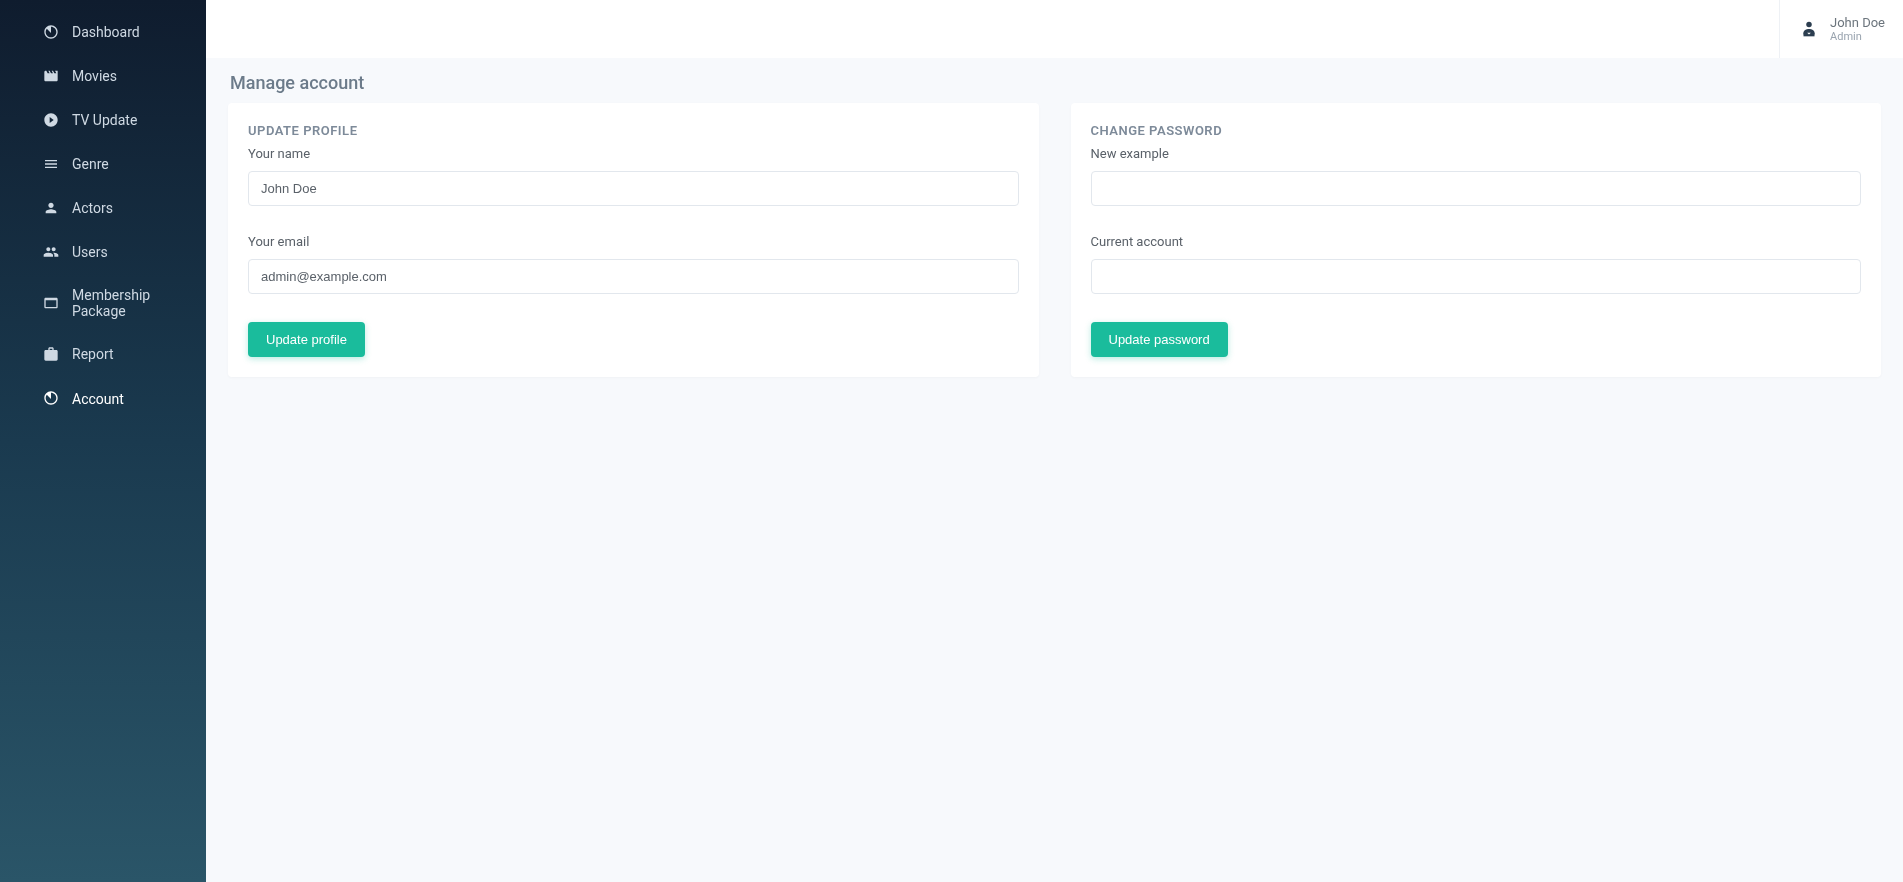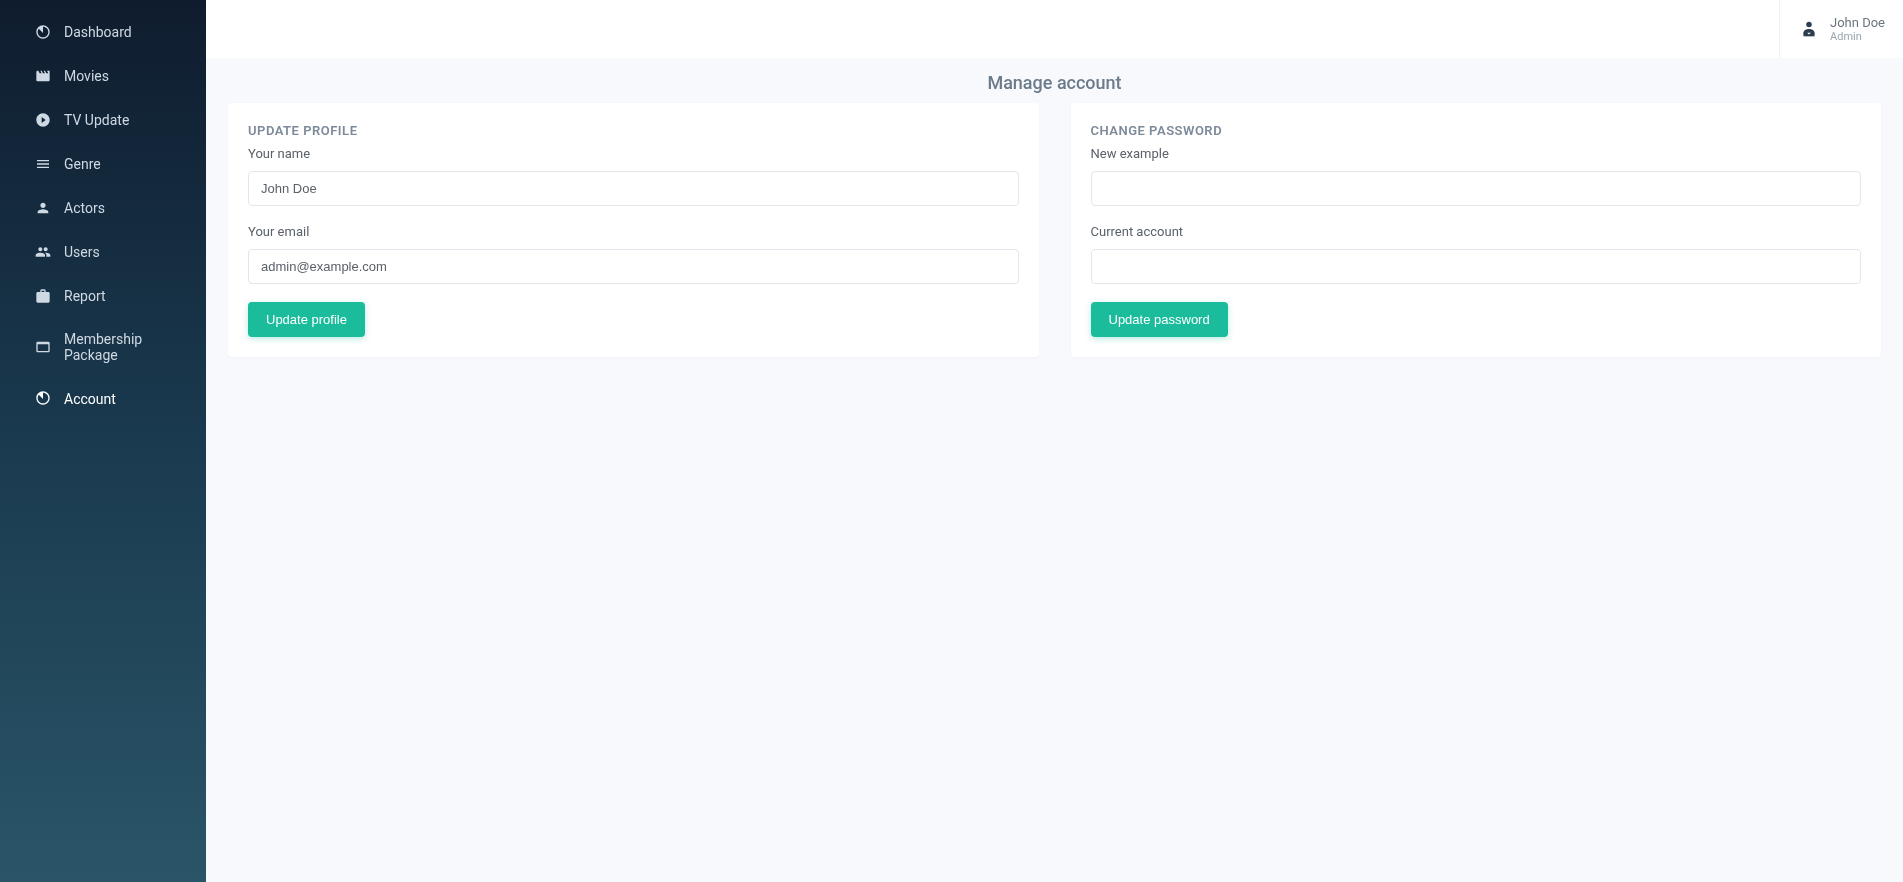--- a/index.html
+++ b/index.html
@@ -27,21 +27,21 @@
       display: flex;
       align-items: center;
       justify-content: center;
       color: #e50914;
       font-weight: 800;
       font-size: 24px;
       letter-spacing: -0.5px;
       font-family: Arial Black, Arial, sans-serif;
     }
     .nav {
-      padding: 10px 8px;
+      padding: 10px 16px;
     }
     .nav-item {
       display: flex;
       align-items: center;
       padding: 13px 26px;
       color: #cfd9e3;
       cursor: pointer;
       font-size: 14px;
       position: relative;
     }
@@ -120,21 +120,20 @@
     }
     .main {
       margin-left: 206px;
       padding-top: 58px;
     }
     .page-title {
       padding: 14px 24px 10px;
       font-size: 18px;
       font-weight: 500;
       color: #6c7b8a;
-      text-align: center;
     }
     .content {
       display: flex;
       gap: 32px;
       padding: 0 22px 22px;
     }
     .card {
       background: #fff;
       border-radius: 4px;
       padding: 20px;
@@ -142,21 +141,21 @@
       box-shadow: 0 1px 3px rgba(0,0,0,0.03);
     }
     .card-title {
       font-size: 13px;
       font-weight: 600;
       color: #7d8a99;
       letter-spacing: 0.5px;
       margin-bottom: 8px;
     }
     .form-group {
-      margin-bottom: 18px;
+      margin-bottom: 28px;
     }
     .form-label {
       display: block;
       font-size: 13px;
       color: #5a6169;
       margin-bottom: 10px;
     }
     .form-input {
       width: 100%;
       padding: 9px 12px;
@@ -234,33 +233,33 @@
         <svg viewBox="0 0 24 24">
             <path d="M16 11c1.66 0 3-1.34 3-3s-1.34-3-3-3-3 1.34-3 3 1.34 3 3 3zm-8 0c1.66 0 3-1.34 3-3S9.66 5 8 5 5 6.34 5 8s1.34 3 3 3zm0 2c-2.33 0-7 1.17-7 3.5V19h14v-2.5c0-2.33-4.67-3.5-7-3.5zm8 0c-.29 0-.62.02-.97.05 1.16.84 1.97 1.97 1.97 3.45V19h6v-2.5c0-2.33-4.67-3.5-7-3.5z"></path>
           </svg>
       </span>
       <span>Users</span>
     </div>
 
     <div class="nav-item">
       <span class="icon">
         <svg viewBox="0 0 24 24">
+            <path d="M20 4H4c-1.1 0-2 .9-2 2v12c0 1.1.9 2 2 2h16c1.1 0 2-.9 2-2V6c0-1.1-.9-2-2-2zm0 14H4V8h16v10z"></path>
+          </svg>
+      </span>
+      <span>Membership Package</span>
+    </div>
+
+    <div class="nav-item">
+      <span class="icon">
+        <svg viewBox="0 0 24 24">
             <path d="M20 6h-4V4c0-1.1-.9-2-2-2h-4c-1.1 0-2 .9-2 2v2H4c-1.1 0-2 .9-2 2v12c0 1.1.9 2 2 2h16c1.1 0 2-.9 2-2V8c0-1.1-.9-2-2-2zM10 4h4v2h-4V4z"></path>
           </svg>
       </span>
       <span>Report</span>
-    </div>
-
-    <div class="nav-item">
-      <span class="icon">
-        <svg viewBox="0 0 24 24">
-            <path d="M20 4H4c-1.1 0-2 .9-2 2v12c0 1.1.9 2 2 2h16c1.1 0 2-.9 2-2V6c0-1.1-.9-2-2-2zm0 14H4V8h16v10z"></path>
-          </svg>
-      </span>
-      <span>Membership Package</span>
     </div>
 
 
     <div class="nav-item active">
       <span class="icon">
         <svg viewBox="0 0 24 24">
             <path d="M12 2C6.48 2 2 6.48 2 12s4.48 10 10 10 10-4.48 10-10S17.52 2 12 2zm0 18c-4.41 0-8-3.59-8-8 0-1.85.63-3.55 1.69-4.9L12 13.41V4c4.41 0 8 3.59 8 8s-3.59 8-8 8z"></path>
           </svg>
       </span>
       <span>Account</span>

